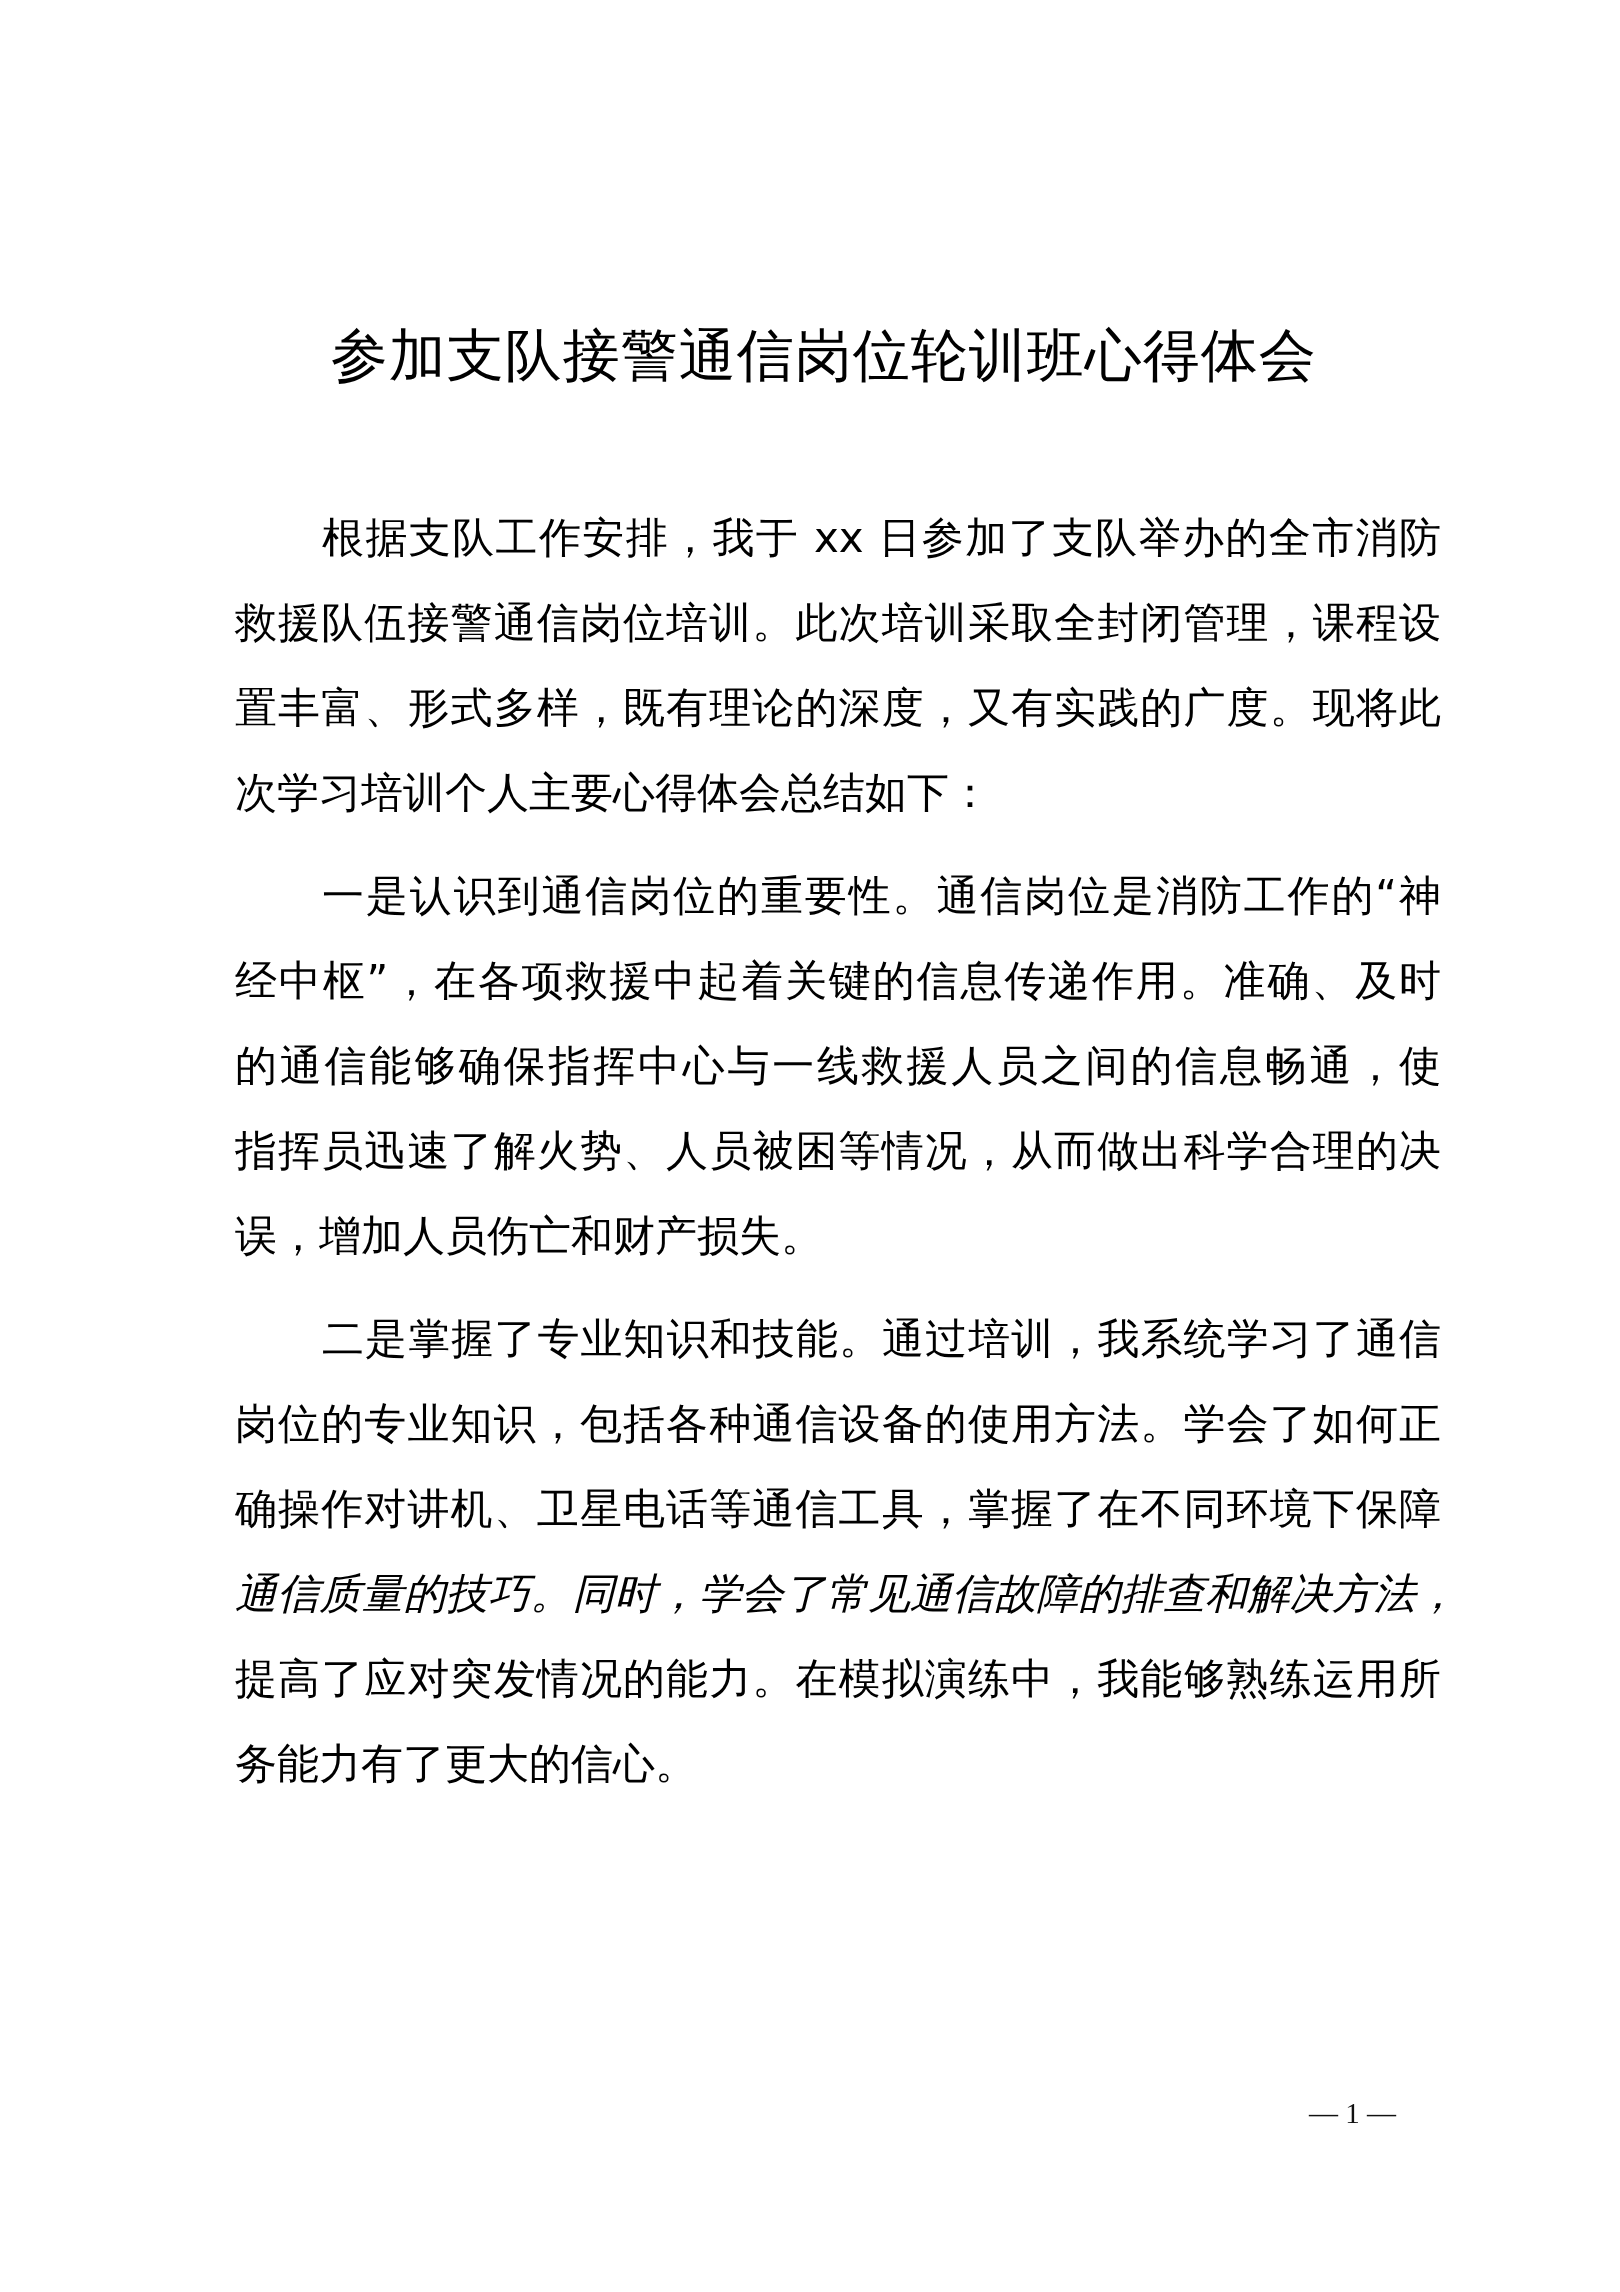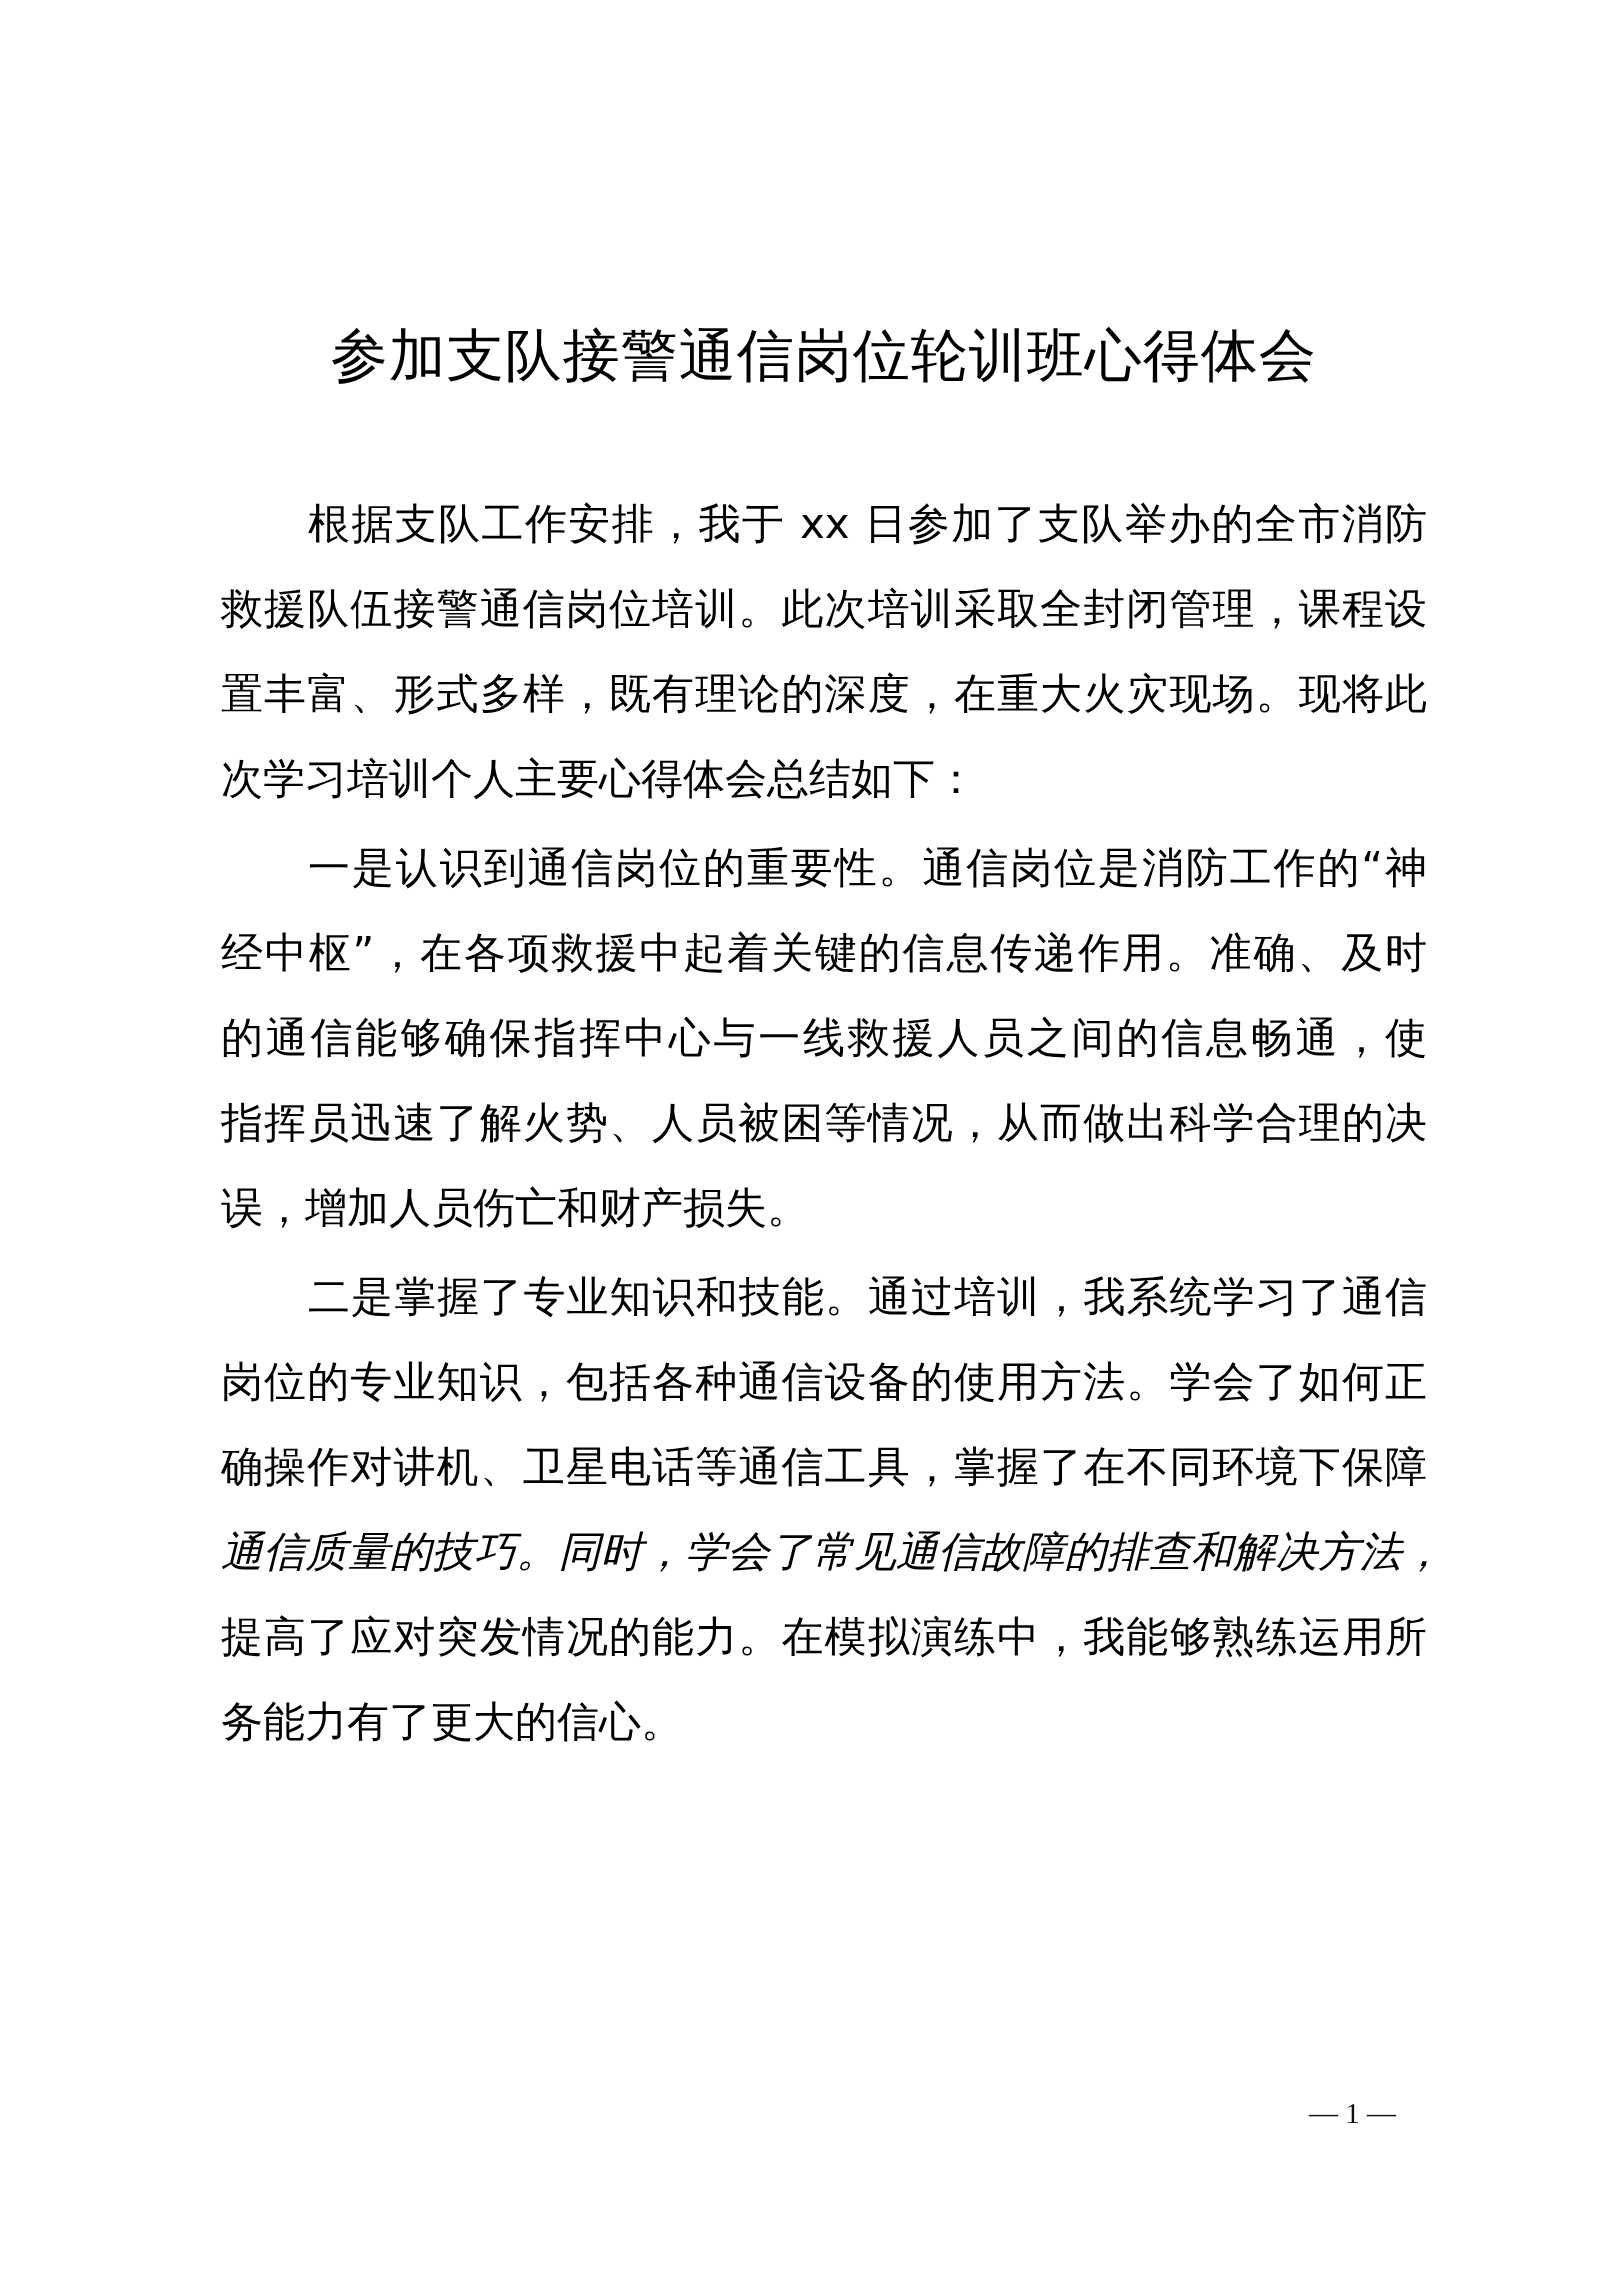--- a/index.html
+++ b/index.html
@@ -38,21 +38,21 @@
     padding-left: 19.6px;
     box-sizing: border-box;
   }
   .body {
     position: absolute;
     left: 217px;
     top: 486px;
     width: 1206px;
   }
   .para {
-    margin: 4px;
+    margin: 18px;
     padding: 0;
   }
   .line {
     display: block;
     height: 85px;
     line-height: 67px;
     font-size: 42px;
     white-space: nowrap;
     text-align: justify;
     text-align-last: justify;
@@ -88,21 +88,21 @@
 
 <div class="page">
 
   <h1 class="title">参加支队接警通信岗位轮训班心得体会</h1>
 
   <div class="body">
 
     <div class="para">
       <span class="line first">根据支队工作安排，我于 xx 日参加了支队举办的全市消防</span>
       <span class="line">救援队伍接警通信岗位培训。此次培训采取全封闭管理，课程设</span>
-      <span class="line">置丰富、形式多样，既有理论的深度，在重大火灾现场。现将此</span>
+      <span class="line">置丰富、形式多样，既有理论的深度，又有实践的广度。现将此</span>
       <span class="line last">次学习培训个人主要心得体会总结如下：</span>
     </div>
 
     <div class="para">
       <span class="line first">一是认识到通信岗位的重要性。通信岗位是消防工作的“神</span>
       <span class="line">经中枢”，在各项救援中起着关键的信息传递作用。准确、及时</span>
       <span class="line">的通信能够确保指挥中心与一线救援人员之间的信息畅通，使</span>
       <span class="line">指挥员迅速了解火势、人员被困等情况，从而做出科学合理的决</span>
       <span class="line last">误，增加人员伤亡和财产损失。</span>
     </div>

